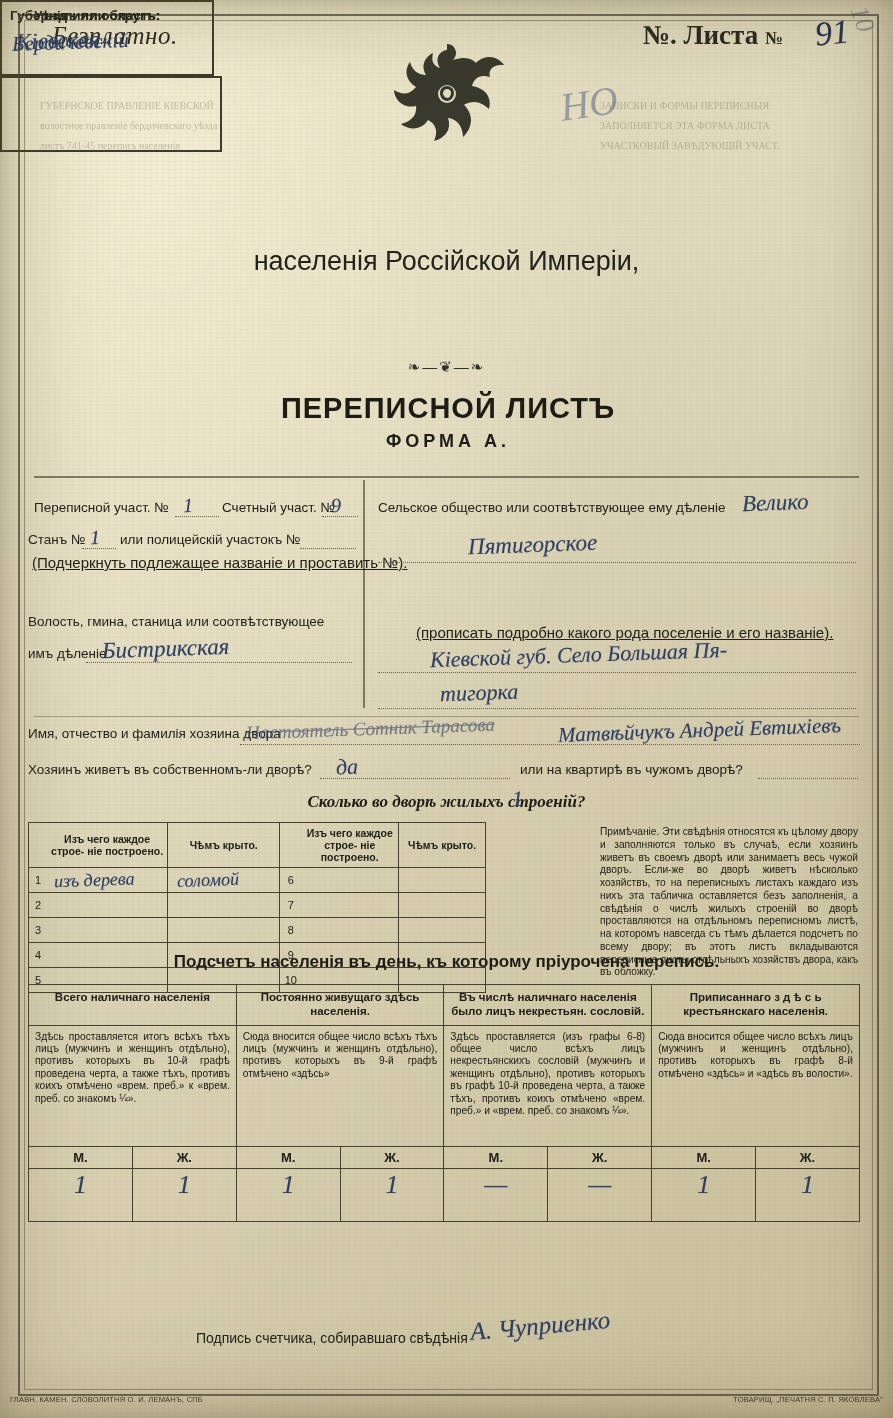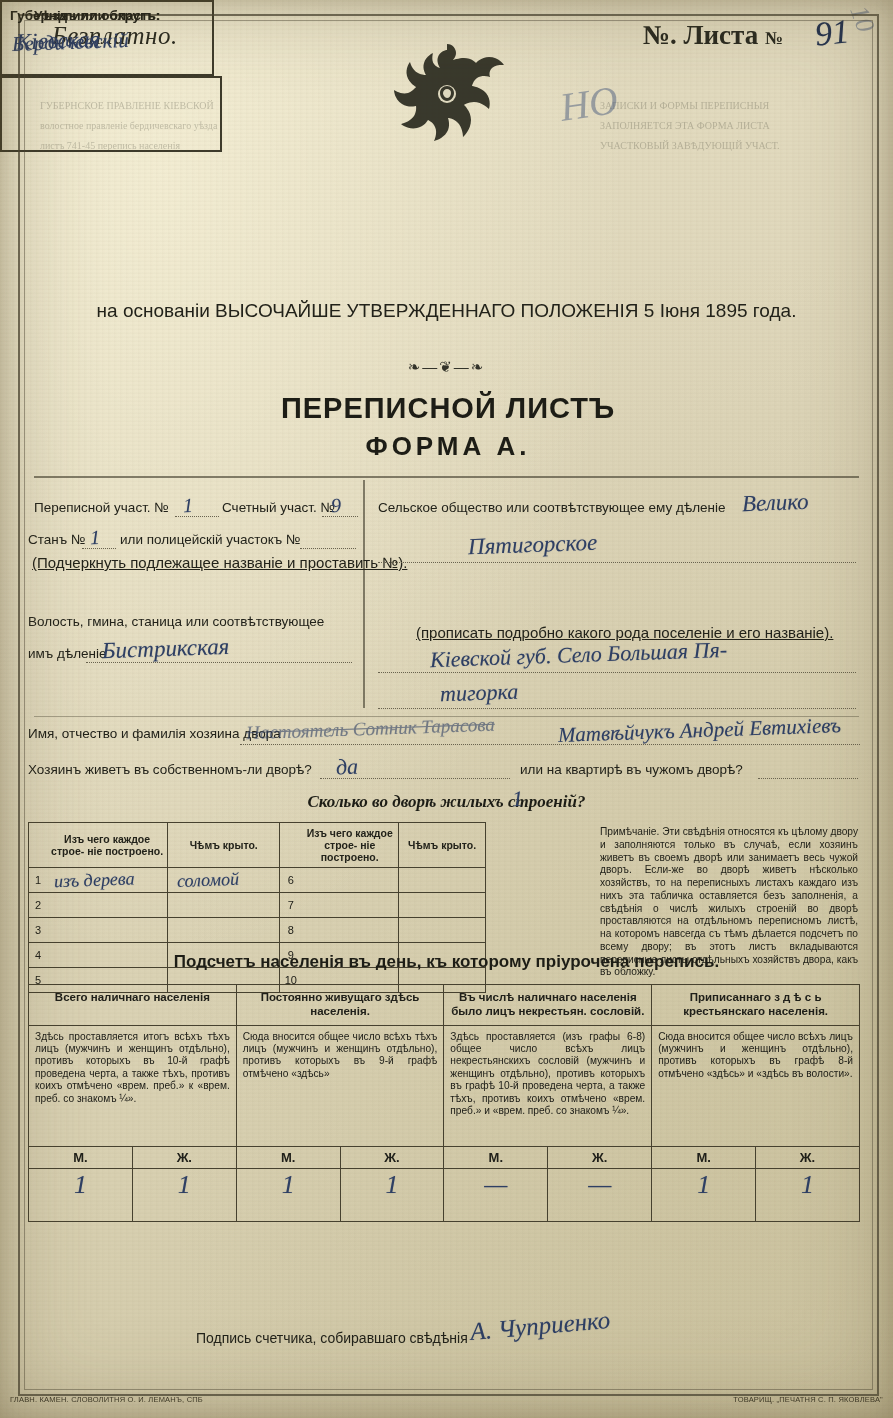--- a/index.html
+++ b/index.html
@@ -84,21 +84,21 @@
   .boxleft{
     left:34px;top:388px;width:210px;height:72px;border:2px solid #3d3a2b;
   }
   .boxright{
     right:34px;top:388px;width:218px;height:72px;border:2px solid #3d3a2b;
   }
   .mid-title{
     left:262px;top:392px;width:372px;text-align:center;
   }
   .mid-title .l1{font-size:29px;font-weight:700;letter-spacing:1px;color:#1d1d16;}
-  .mid-title .l2{font-size:26px;font-weight:700;letter-spacing:4px;color:#1d1d16;margin-top:6px;}
+  .mid-title .l2{font-size:18px;font-weight:700;letter-spacing:4px;color:#1d1d16;margin-top:6px;}
 
   
   .rule{position:absolute;background:#4a4534;opacity:.65;}
   .dot{position:absolute;border-bottom:1px dotted #6a6450;}
 
   .lbl{font-size:13.5px;color:#22221a;}
   .lbl.sm{font-size:15px;text-decoration:underline;}
   .lbl.b{font-weight:700;}
 
   
@@ -161,21 +161,21 @@
       </g>
       <g fill="#dfd9bf">
         <circle cx="65" cy="58" r="9"></circle>
       </g>
       <g fill="#2b2b20">
         <path d="M65 50c4 0 7 3 7 7s-3 8-7 8-7-4-7-8 3-7 7-7zm0 3c-2 0-4 2-4 4s2 5 4 5 4-2 4-5-2-4-4-4z"></path>
       </g>
     </svg>
   </div>
 
-  <div class="t title3">на основаніи ВЫСОЧАЙШЕ УТВЕРЖДЕННАГО ПОЛОЖЕНІЯ 5 Іюня 1895 года.</div>
+  <div class="t title2">населенія Россійской Имперіи,</div>
   <div class="t orn">❧—❦—❧</div>
 
   <div class="boxleft">
     <div class="t lbl b" style="left:10px;top:8px;">Губернія или область:</div>
     <div class="t hand" style="left:16px;top:28px;font-size:23px;">Кіевская</div>
   </div>
 
   <div class="t mid-title">
     <div class="l1">ПЕРЕПИСНОЙ ЛИСТЪ</div>
     <div class="l2">ФОРМА А.</div>

